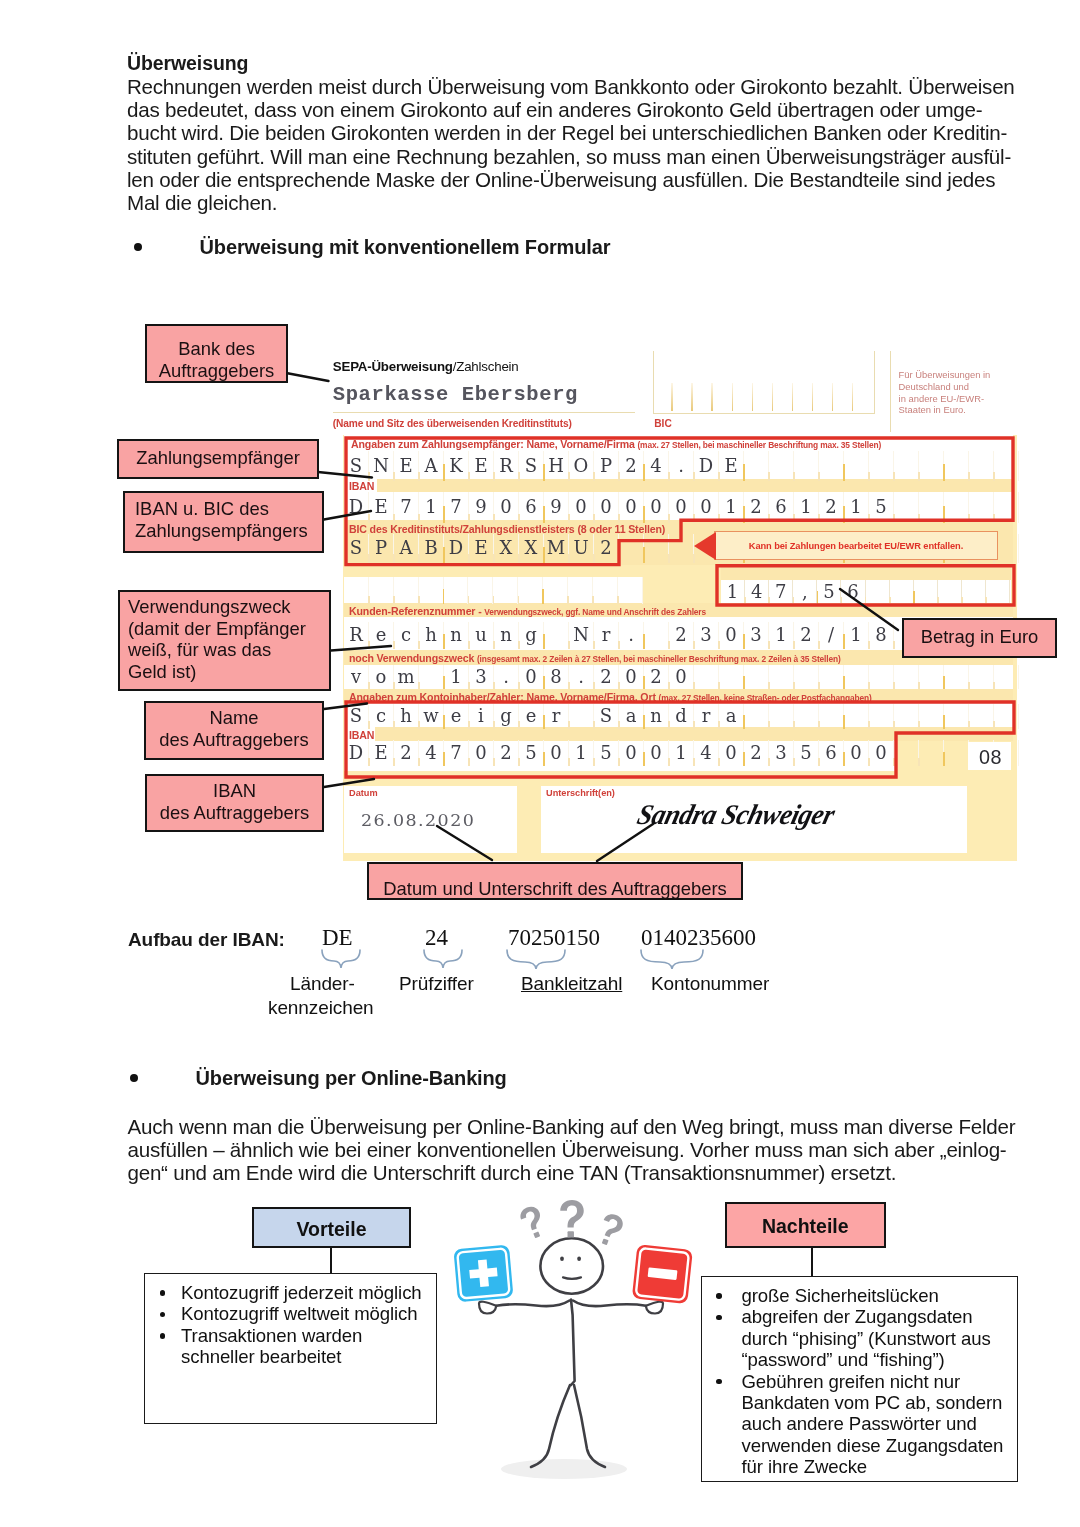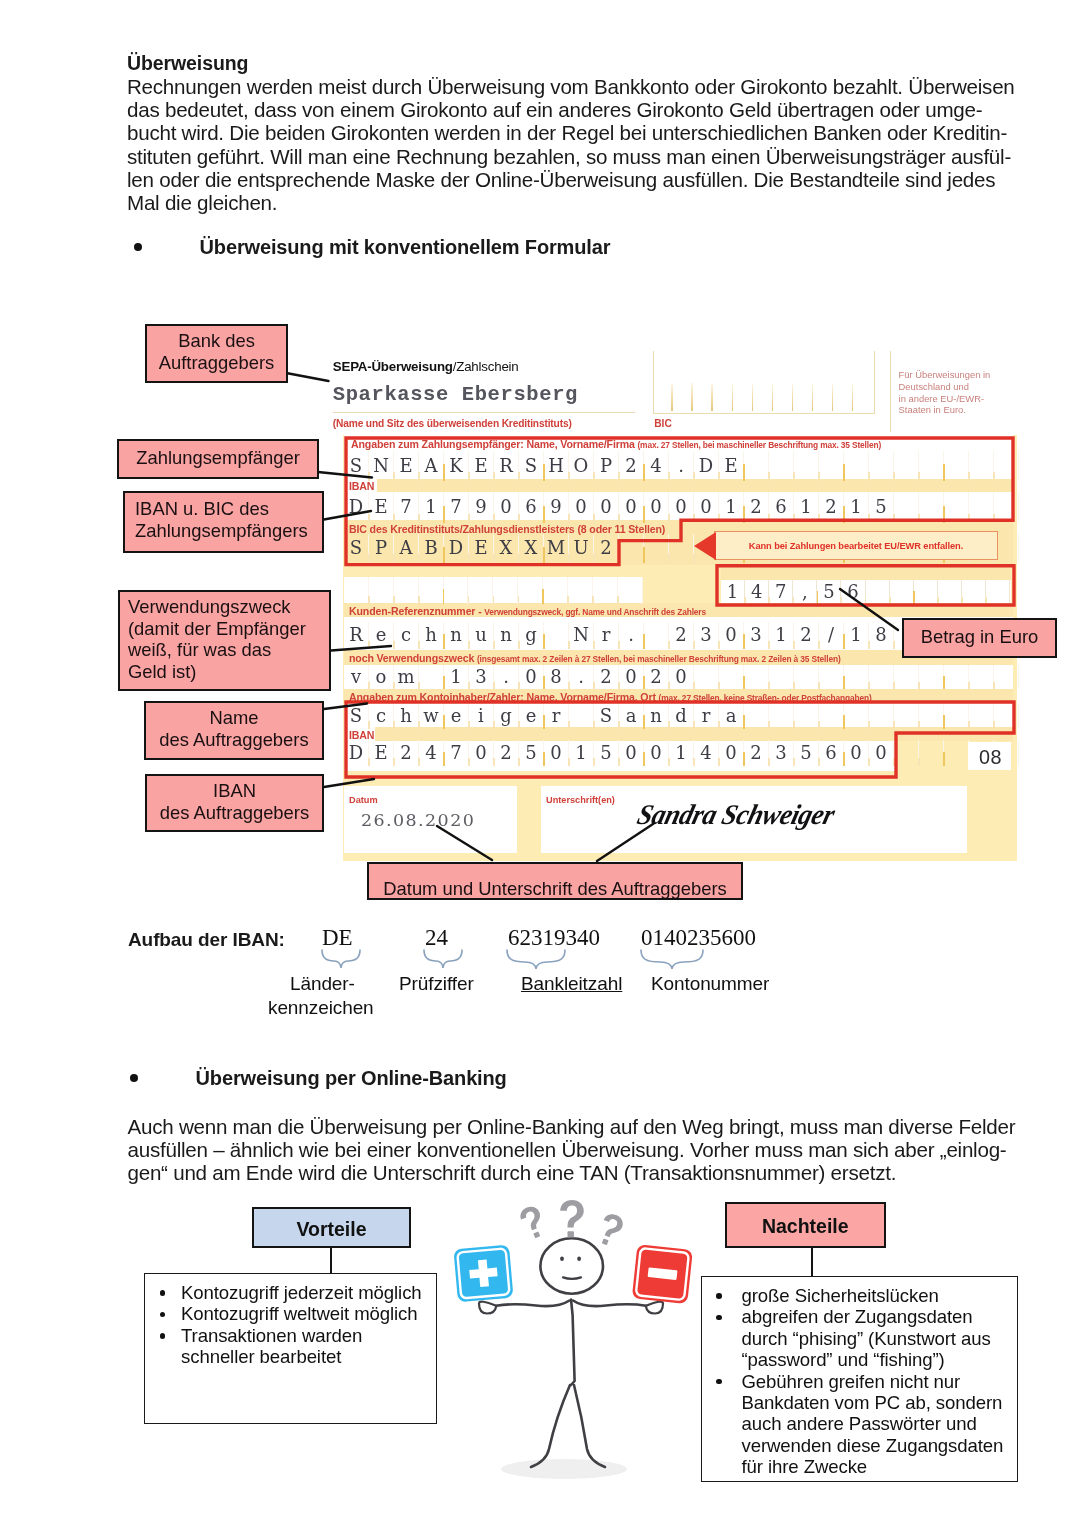--- a/index.html
+++ b/index.html
@@ -70,21 +70,21 @@
   .c-payer{left:17px;top:354px;}
   .l-iban2{left:22px;top:379px;}
   .c-iban2{left:17px;top:390px;}
   .amt-label{left:395px;top:217px;}
   .c-amount{left:394px;top:230px;}
   .c-amount .cell{border-right:1px solid #efe6cf;}
 
   .datebox,.sigbox{position:absolute;background:#fff;}
   .datebox{left:17px;top:436px;width:173px;height:67px;}
   .sigbox{left:214px;top:436px;width:426px;height:67px;}
-  .dlab{position:absolute;left:5px;top:2px;font-size:9.2px;margin-top:7px;}
+  .dlab{position:absolute;left:5px;top:2px;font-size:9.2px;}
   .dval{position:absolute;left:17px;top:24px;font-family:"DejaVu Serif",serif;
         color:#5c5c63;font-size:17.5px;letter-spacing:1.4px;}
   .sigval{position:absolute;left:93px;top:13px;font-family:"Liberation Serif",serif;
      font-style:italic;font-weight:bold;font-size:28.5px;color:#111114;letter-spacing:-0.4px;
      transform:skewX(-14deg) scaleX(0.94);transform-origin:left bottom;z-index:8;}
 
   
   .sepa::before{content:"";position:absolute;left:0;top:0;width:100%;height:85px;background:#fff;}
 
   
@@ -105,21 +105,21 @@
   
   .redsvg{position:absolute;left:0;top:0;z-index:6;pointer-events:none;}
   .formline{position:absolute;background:#e8d9a8;}
   .fl1{left:0;top:0;width:0;height:0;}
 
   
   .co{position:absolute;background:#f9a3a3;border:2.4px solid #141414;
       font-size:18.4px;line-height:21.7px;color:#1a1012;text-align:center;z-index:20;
       box-sizing:border-box;white-space:nowrap;}
   .leaders{position:absolute;left:0;top:0;z-index:19;pointer-events:none;}
-  .co-bank{left:145px;top:324px;width:143px;height:59px;padding-top:4px;}
+  .co-bank{left:145px;top:324px;width:143px;height:59px;padding-top:12px;}
   .co-recipient{left:117px;top:439px;width:202px;height:40px;padding-top:6px;}
   .co-ibanbic{left:123px;top:491px;width:201px;height:62px;padding-top:5px;text-align:left;padding-left:10px;}
   .co-purpose{left:118px;top:590px;width:213px;height:101px;padding-top:4px;text-align:left;padding-left:8px;}
   .co-payername{left:144px;top:701px;width:180px;height:59px;padding-top:4px;}
   .co-payeriban{left:145px;top:774px;width:179px;height:58px;padding-top:4px;}
   .co-amount{left:902px;top:618px;width:155px;height:40px;padding-top:6px;}
   .co-datesig{left:367px;top:862px;width:376px;height:38px;padding-top:14px;}
 
   
   .bullet-row.b2{left:129.5px;top:1067px;}
@@ -808,21 +808,21 @@
       <li><span>große Sicherheitslücken</span></li>
       <li><span>abgreifen der Zugangsdaten</span><br><span>durch “phising” (Kunstwort aus</span><br><span>“password” und “fishing”)</span></li>
       <li><span>Gebühren greifen nicht nur</span><br><span>Bankdaten vom PC ab, sondern</span><br><span>auch andere Passwörter und</span><br><span>verwenden diese Zugangsdaten</span><br><span>für ihre Zwecke</span></li>
     </ul>
   </div>
 
   <div class="ibanstruct">
     <div class="is-title">Aufbau der IBAN:</div>
     <div class="is-val v0">DE</div>
     <div class="is-val v1">24</div>
-    <div class="is-val v2">62319340</div>
+    <div class="is-val v2">70250150</div>
     <div class="is-val v3">0140235600</div>
     <svg class="is-braces" width="560" height="40" viewBox="0 0 560 40">
       <g fill="none" stroke="#8aa2bd" stroke-width="1.6" stroke-linecap="round">
         <path d="M2 2 C2 10 6 13 14 13 C18 13 20.5 15 21 20 C21.5 15 24 13 28 13 C36 13 40 10 40 2"></path>
         <path d="M104 2 C104 10 108 13 116 13 C120 13 122.5 15 123 20 C123.5 15 126 13 130 13 C138 13 142 10 142 2"></path>
         <path d="M187 2 C187 11 192 14 205 14 C212 14 215.5 16 216 21 C216.5 16 220 14 227 14 C240 14 245 11 245 2"></path>
         <path d="M321 2 C321 11 326 14 340 14 C348 14 351.5 16 352 21 C352.5 16 356 14 364 14 C378 14 383 11 383 2"></path>
       </g>
     </svg>
     <div class="is-lab L0a">Länder-</div>

